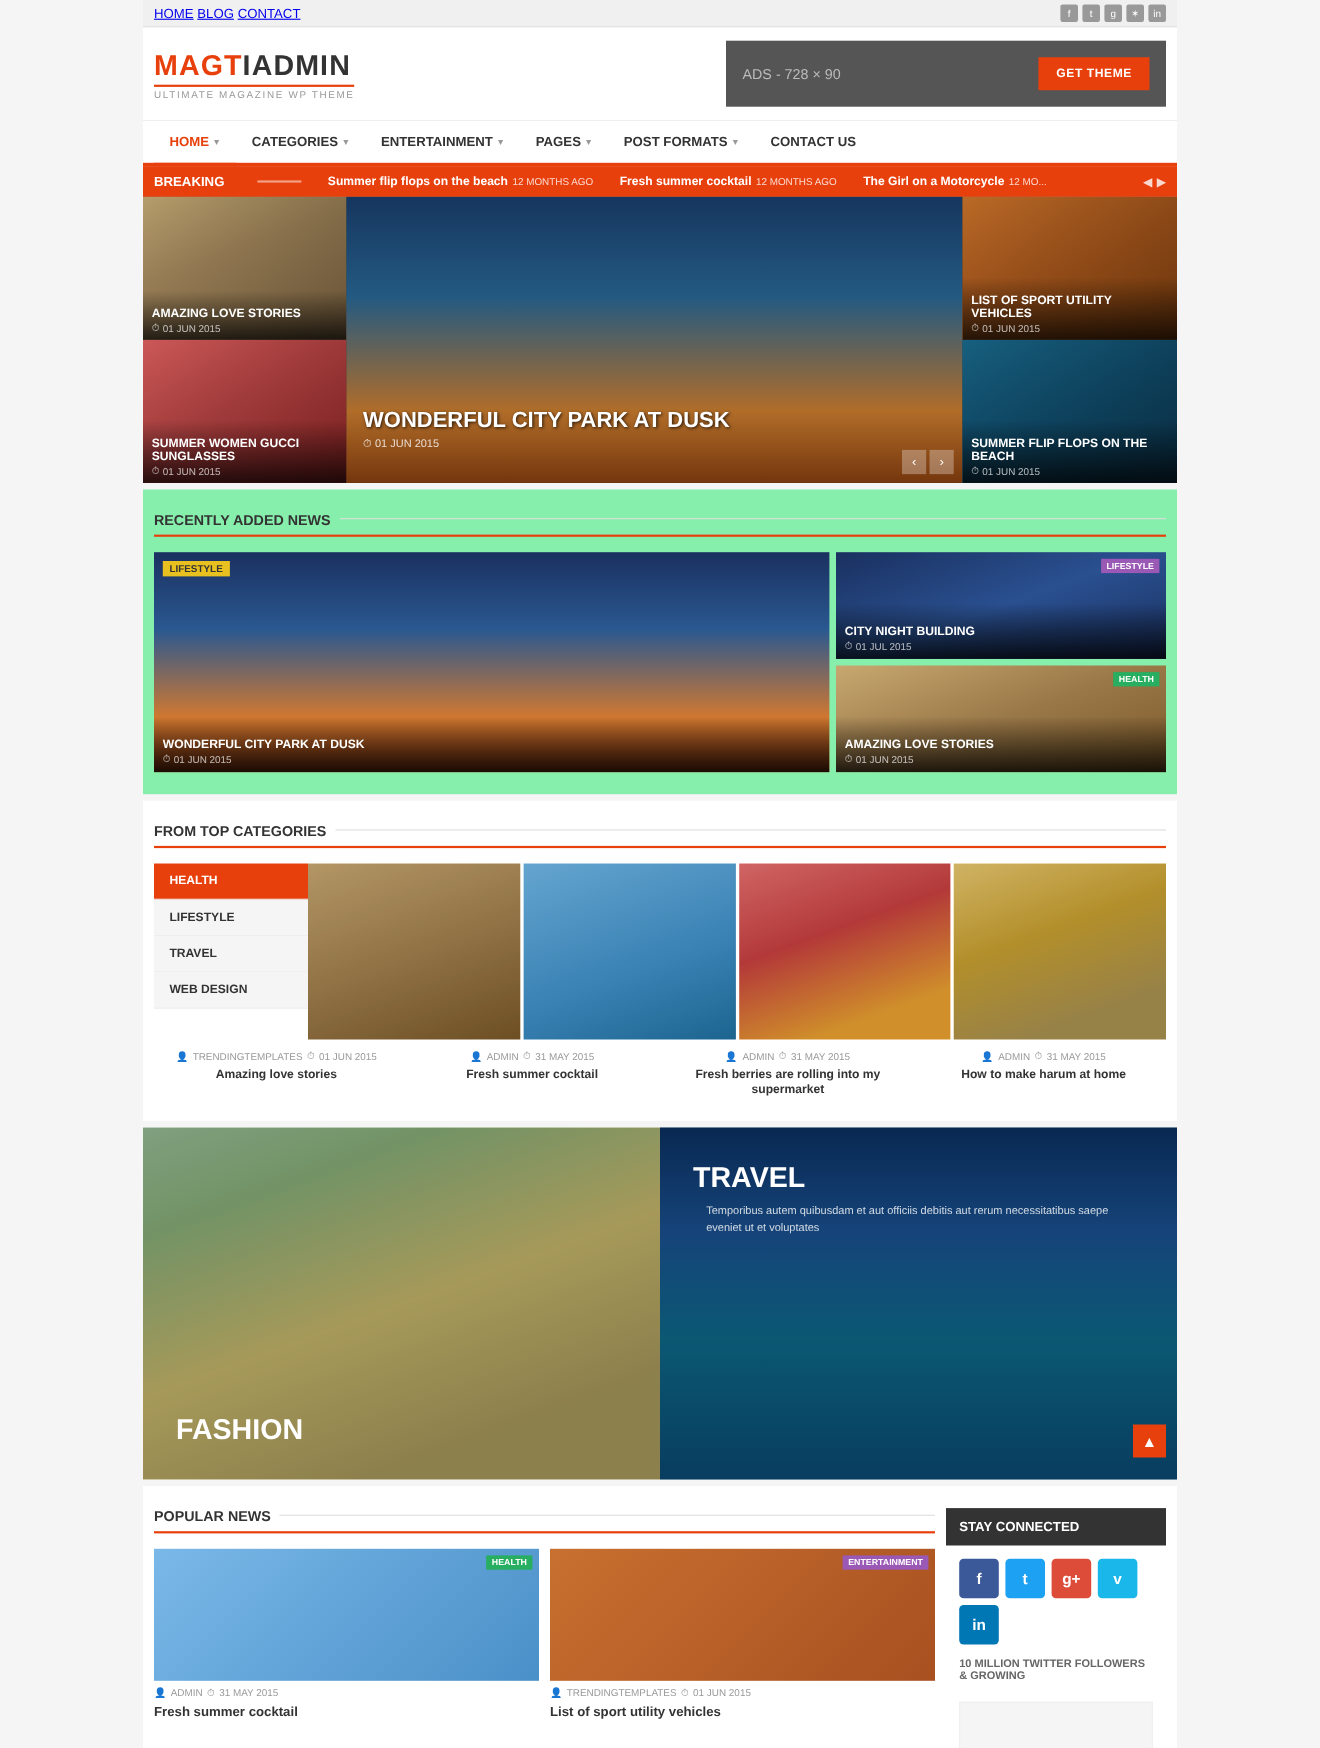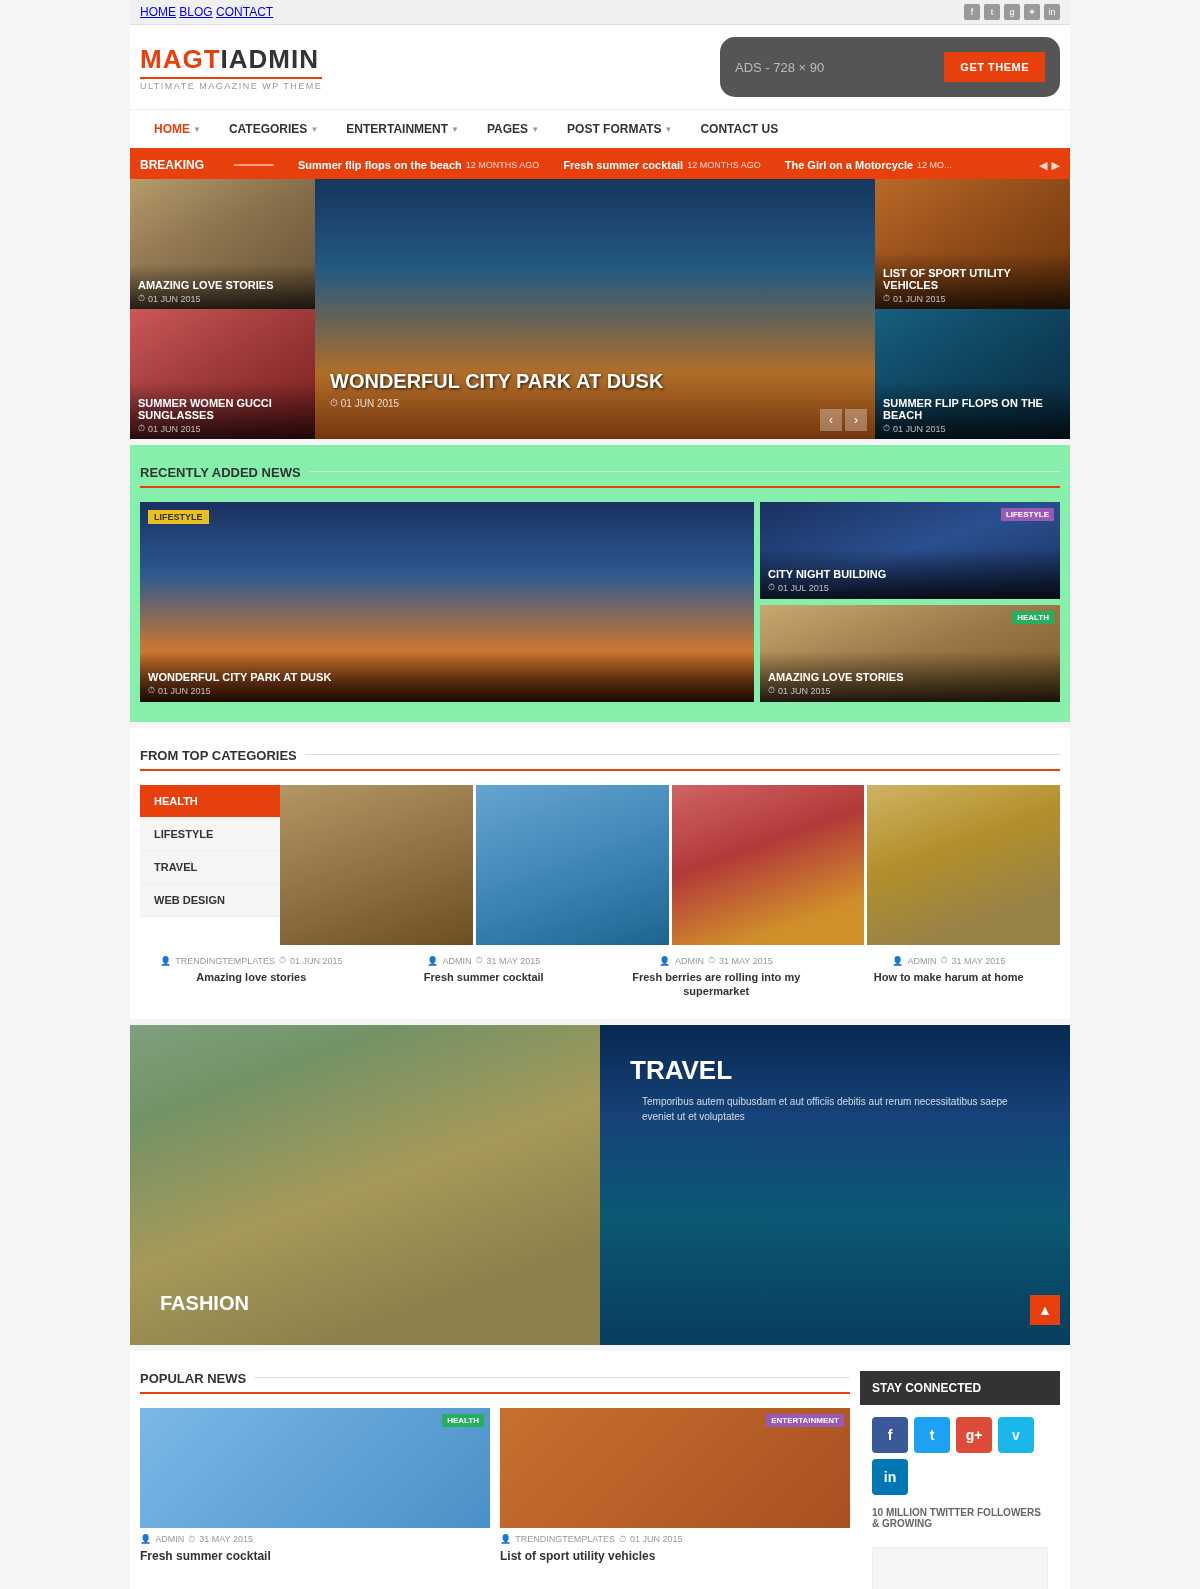--- a/index.html
+++ b/index.html
@@ -128,21 +128,21 @@
   </div>
 </div>
 
 <div class="header">
   <div>
     <div style="font-size:26px;font-weight:bold;letter-spacing:1px;">
       <span style="color:#e8400c;">MAGT</span><span style="color:#333;">I</span><span style="color:#333;">ADMIN</span>
     </div>
     <div style="font-size:9px;color:#999;letter-spacing:1.5px;border-top:2px solid #e8400c;padding-top:2px;margin-top:2px;">ULTIMATE MAGAZINE WP THEME</div>
   </div>
-  <div style="background:#555;width:340px;height:60px;display:flex;align-items:center;justify-content:space-between;padding:0 15px;border-radius:15px;">
+  <div style="background:#555;width:400px;height:60px;display:flex;align-items:center;justify-content:space-between;padding:0 15px;">
     <span style="color:#bbb;font-size:13px;">ADS - 728 × 90</span>
     <button style="background:#e8400c;color:#fff;border:none;padding:9px 16px;font-size:11px;font-weight:bold;cursor:pointer;letter-spacing:0.5px;">GET THEME</button>
   </div>
 </div>
 
 <div class="nav">
   <div class="nav-item active">
     <span>HOME</span>
     <span class="nav-arrow">▼</span>
   </div>
@@ -348,21 +348,21 @@
       </div>
       <h5>How to make harum at home</h5>
     </div>
   </div>
 </div>
 
 <div class="full-banner" style="position:relative;">
   <div class="banner-left" style="flex:1;background:linear-gradient(160deg,#a0c8a0 0%,#90b880 20%,#d0c070 50%,#b0a060 80%);position:relative;display:flex;align-items:flex-end;padding:30px;">
     <div style="position:absolute;inset:0;background:rgba(0,0,0,0.2);"></div>
     <div style="position:relative;z-index:1;">
-      <div style="font-size:20px;font-weight:bold;color:#fff;text-align:right;">FASHION</div>
+      <div style="font-size:26px;font-weight:bold;color:#fff;text-align:right;">FASHION</div>
     </div>
   </div>
   <div class="banner-right" style="flex:1;background:linear-gradient(180deg,#0a3060 0%,#1a5090 30%,#0d6888 60%,#0a4870 100%);position:relative;padding:30px;">
     <div style="position:absolute;inset:0;background:rgba(0,0,0,0.15);"></div>
     <div style="position:relative;z-index:1;">
       <h2 style="font-size:26px;font-weight:bold;color:#fff;text-transform:uppercase;">TRAVEL</h2>
       <p style="font-size:10px;color:rgba(255,255,255,0.8);line-height:1.5;margin-top:8px;margin-left:12px;">Temporibus autem quibusdam et aut officiis debitis aut rerum necessitatibus saepe eveniet ut et voluptates</p>
     </div>
   </div>
   <div class="scroll-top" style="position:absolute;bottom:20px;right:10px;width:30px;height:30px;background:#e8400c;color:#fff;display:flex;align-items:center;justify-content:center;cursor:pointer;font-size:14px;z-index:10;">▲</div>

